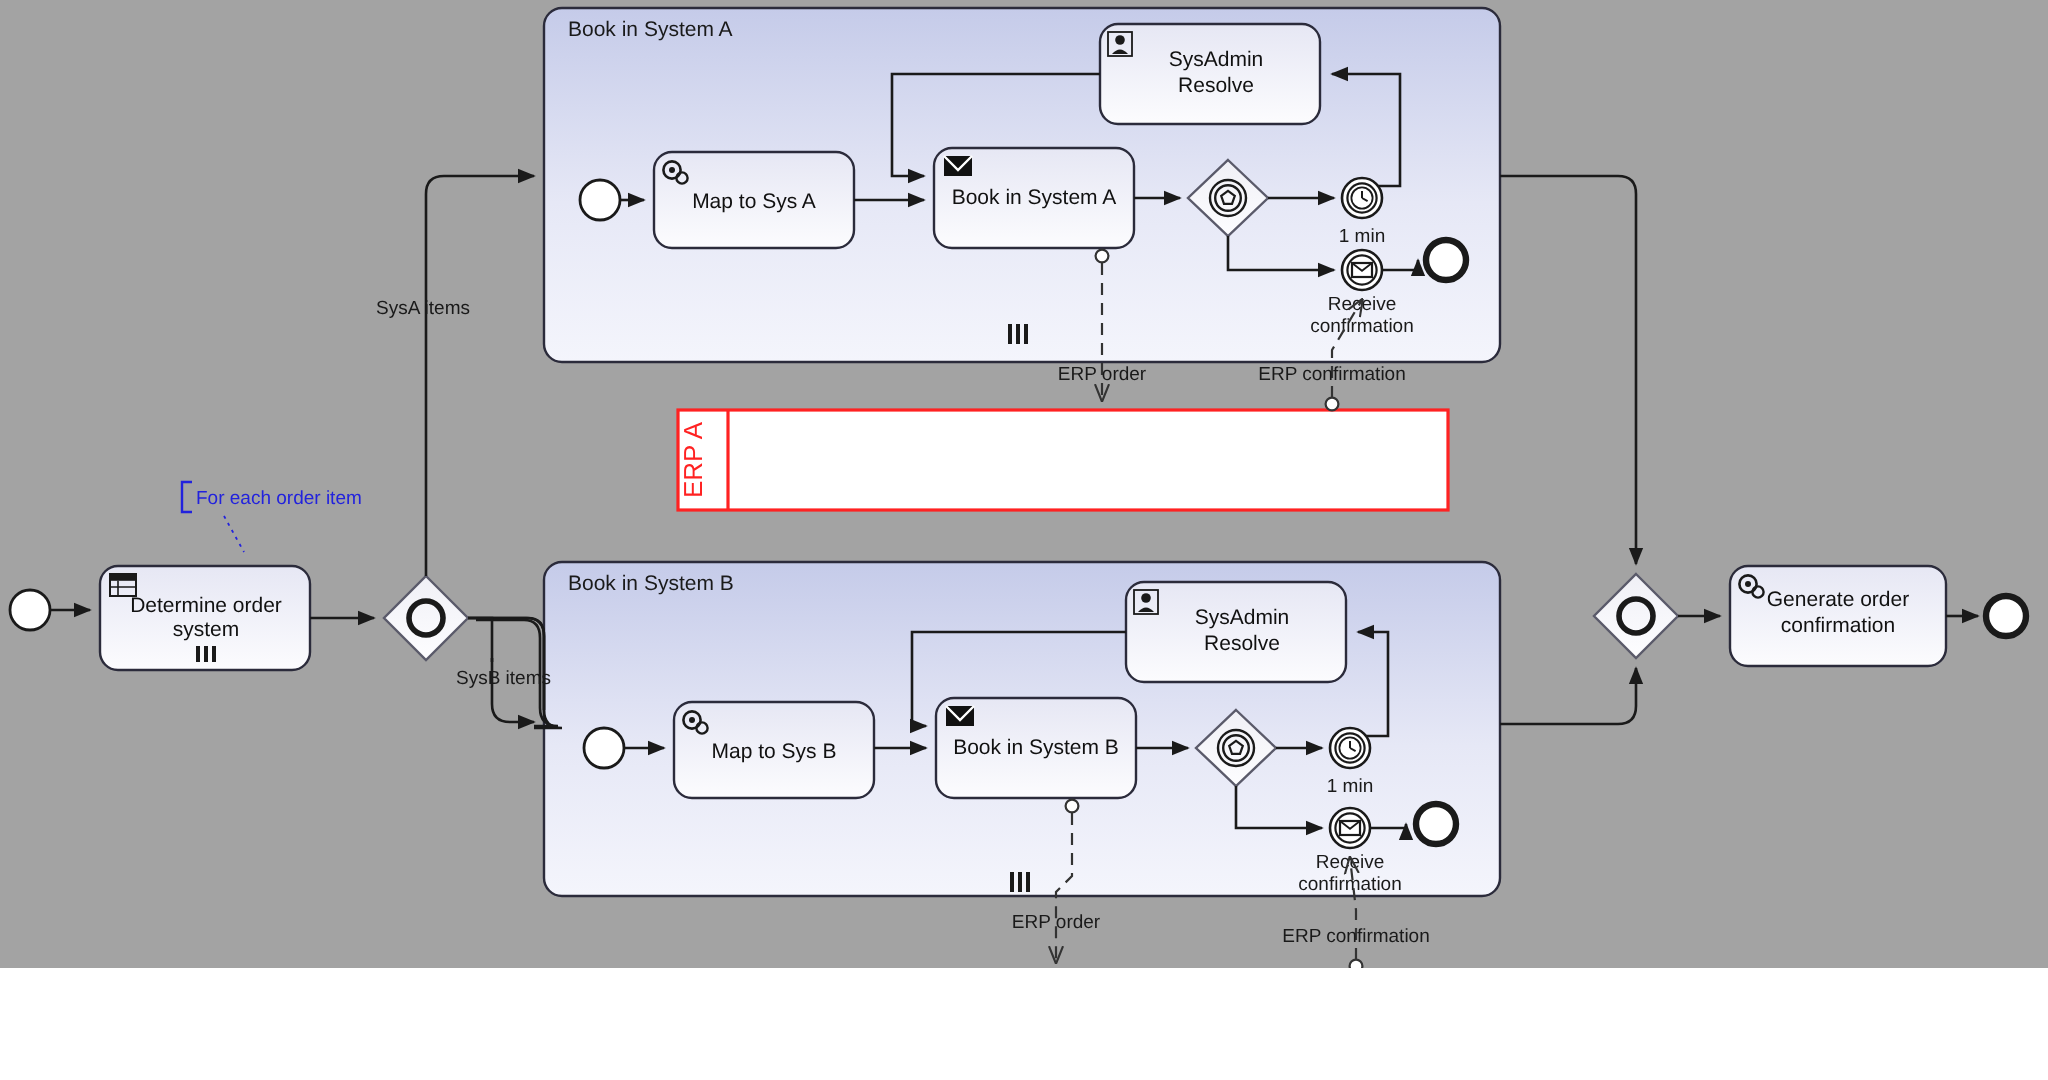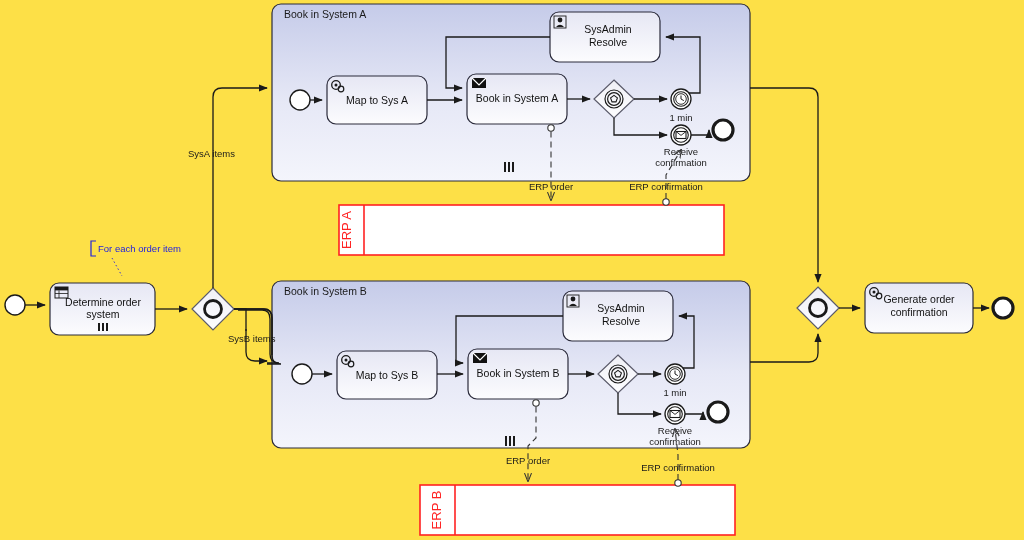--- a/index.html
+++ b/index.html
@@ -4,22 +4,22 @@
 <style>
   html, body {
     margin: 0;
     padding: 0;
     background: #ffffff;
     font-family: "Liberation Sans", sans-serif;
   }
   #canvas {
     position: relative;
     width: 1024px;
-    height: 540px;
-    background: #fde047;
+    height: 484px;
+    background: #a3a3a3;
     overflow: hidden;
   }
   svg#diagram {
     position: absolute;
     left: 0;
     top: 0;
     width: 1024px;
     height: 540px;
   }
   .lbl {

